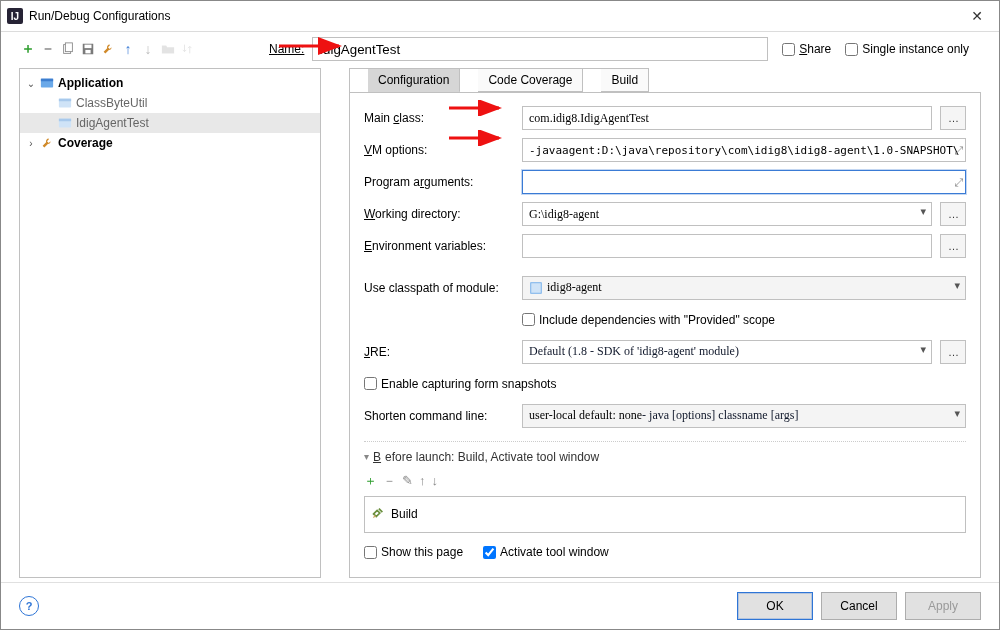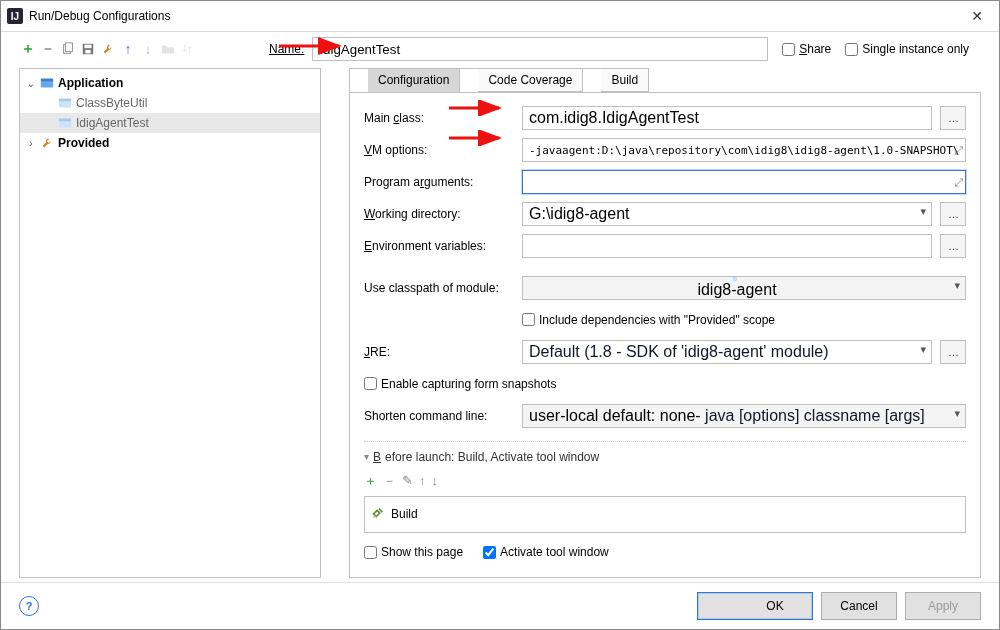--- a/index.html
+++ b/index.html
@@ -46,21 +46,21 @@
 
   .right{flex:1;display:flex;flex-direction:column;padding:4px 18px 4px 0;min-width:0;position:relative;}
   .tabs{display:flex;border:1px solid var(--border);border-bottom:none;width:max-content;margin-left:20px;}
   .tab{padding:4px 10px;border-right:1px solid var(--border);background:#fafafa;border-bottom:1px solid var(--border);margin-left:18px;}
   .tab.active{background:var(--tab-active);border-bottom:1px solid var(--tab-active);}
   .tab:last-child{border-right:none;}
   .tab-panel{border:1px solid var(--border);flex:1;background:#fff;display:flex;flex-direction:column;padding:12px 14px;gap:6px;overflow:hidden;margin-left:20px;}
 
   .form-row{display:flex;align-items:center;min-height:26px;gap:8px;}
   .form-label{width:150px;color:#000;}
-  .form-input, .form-select{flex:1;height:22px;border:1px solid var(--border);padding:0 6px;background:#fff;font-family:Liberation Sans, sans-serif;font-size:16px;min-width:0;}
+  .form-input, .form-select{flex:1;height:22px;border:1px solid var(--border);padding:0 6px;background:#fff;font-family:Liberation Serif, serif;font-size:12px;min-width:0;}
   .mono{font-family:Consolas,monospace;font-size:11px;}
   .form-input.focus{border:1px solid var(--focus-blue);box-shadow:0 0 0 1px rgba(58,123,213,.3);}
   .select-wrap{flex:1;position:relative;display:flex;}
   .select-wrap .form-select{padding-right:20px;appearance:none;-webkit-appearance:none;}
   .select-wrap::after{content:"▾";position:absolute;right:6px;top:3px;color:#555;pointer-events:none;font-size:11px;}
   .sq-btn{width:24px;height:22px;border:1px solid var(--border);background:#f5f5f5;display:flex;align-items:center;justify-content:center;color:#333;font-size:11px;letter-spacing:-1px;}
   .expand-ic{width:14px;text-align:center;color:#888;font-size:11px;margin-left:-22px;pointer-events:none;}
   .hint{color:#0f172a;}
 
   .section-sep{border-top:1px dotted #ccc;margin:6px 0 2px 0;}
@@ -68,21 +68,21 @@
   .section-title .tw{color:#888;font-size:10px;}
   .mini-toolbar{display:flex;gap:6px;align-items:center;height:20px;margin-top:2px;}
   .mini-ic{color:#888;font-size:13px;}
   .mini-ic.add{color:#2e9e2e;}
   .build-row{border:1px solid var(--border);height:22px;display:flex;align-items:center;gap:6px;padding:8px 6px;background:#fff;}
   .hammer{color:#6a8f3d;font-size:12px;}
 
   .footer{height:46px;display:flex;align-items:center;justify-content:flex-end;gap:8px;padding:0 18px;border-top:1px solid #e0e0e0;}
   .footer .help{margin-right:auto;color:var(--ok-blue);font-weight:bold;width:18px;height:18px;border:1px solid var(--ok-blue);border-radius:50%;display:flex;align-items:center;justify-content:center;font-size:11px;}
   .btn{min-width:74px;height:26px;border:1px solid #adadad;background:var(--button-bg);display:flex;align-items:center;justify-content:center;}
-  .btn.primary{border:1px solid var(--ok-blue);box-shadow:0 0 0 1px rgba(46,117,214,.25) inset;padding-left:40px;}
+  .btn.primary{border:1px solid var(--ok-blue);box-shadow:0 0 0 1px rgba(46,117,214,.25) inset;}
   .btn.disabled{color:#9a9a9a;}
 
   
   .arrow{position:absolute;pointer-events:none;}
   .arrow svg{display:block;}
 
   
   .svg-ic{width:14px;height:14px;}
   .module-ic{width:14px;height:14px;display:inline-block;vertical-align:middle;margin-right:4px;}
 </style>
@@ -167,21 +167,21 @@
             <rect x="1" y="3" width="14" height="10" rx="1" fill="#cfe3f7"></rect>
             <rect x="1" y="3" width="14" height="3" fill="#a8c9ec"></rect>
           </svg>
         <span class="label">IdigAgentTest</span>
       </div>
       <div class="tree-node">
         <span class="twisty">›</span>
         <svg class="ic-app" viewBox="0 0 16 16">
             <path d="M10 3a3 3 0 00-3 4L3 11l2 2 4-4a3 3 0 003-3l-2 2-2-2 2-2z" fill="#d08a2a"></path>
           </svg>
-        <span class="bold">Provided</span>
+        <span class="bold">Coverage</span>
       </div>
     </div>
 
     <div class="right">
 
       <div class="arrow" style="left:-50px;top:-28px">
         <svg width="70" height="20">
             <defs>
               <marker id="ah1" markerWidth="8" markerHeight="8" refX="7" refY="3" orient="auto">
                 <path d="M0,0 L8,3 L0,6 z" fill="#e11"></path>
@@ -239,21 +239,21 @@
           <div class="form-label"><span class="ul">E</span>nvironment variables:</div>
           <input class="form-input" value="" style="">
           <div class="sq-btn">…</div>
         </div>
 
         <div style="height:4px"></div>
 
         <div class="form-row">
           <div class="form-label">Use classpath of module:</div>
           <div class="select-wrap">
-            <div class="form-select" style="display:flex;align-items:center;background:#f4f4f4;flex-direction:column;">
+            <div class="form-select" style="display:flex;align-items:center;background:#f4f4f4;">
               <svg class="module-ic" viewBox="0 0 16 16">
                   <rect x="2" y="2" width="12" height="12" fill="#cfe3f7" stroke="#6aa9e9"></rect>
                 </svg>
               <span>idig8-agent</span>
             </div>
           </div>
         </div>
 
         <div class="form-row">
           <div class="form-label"></div>

